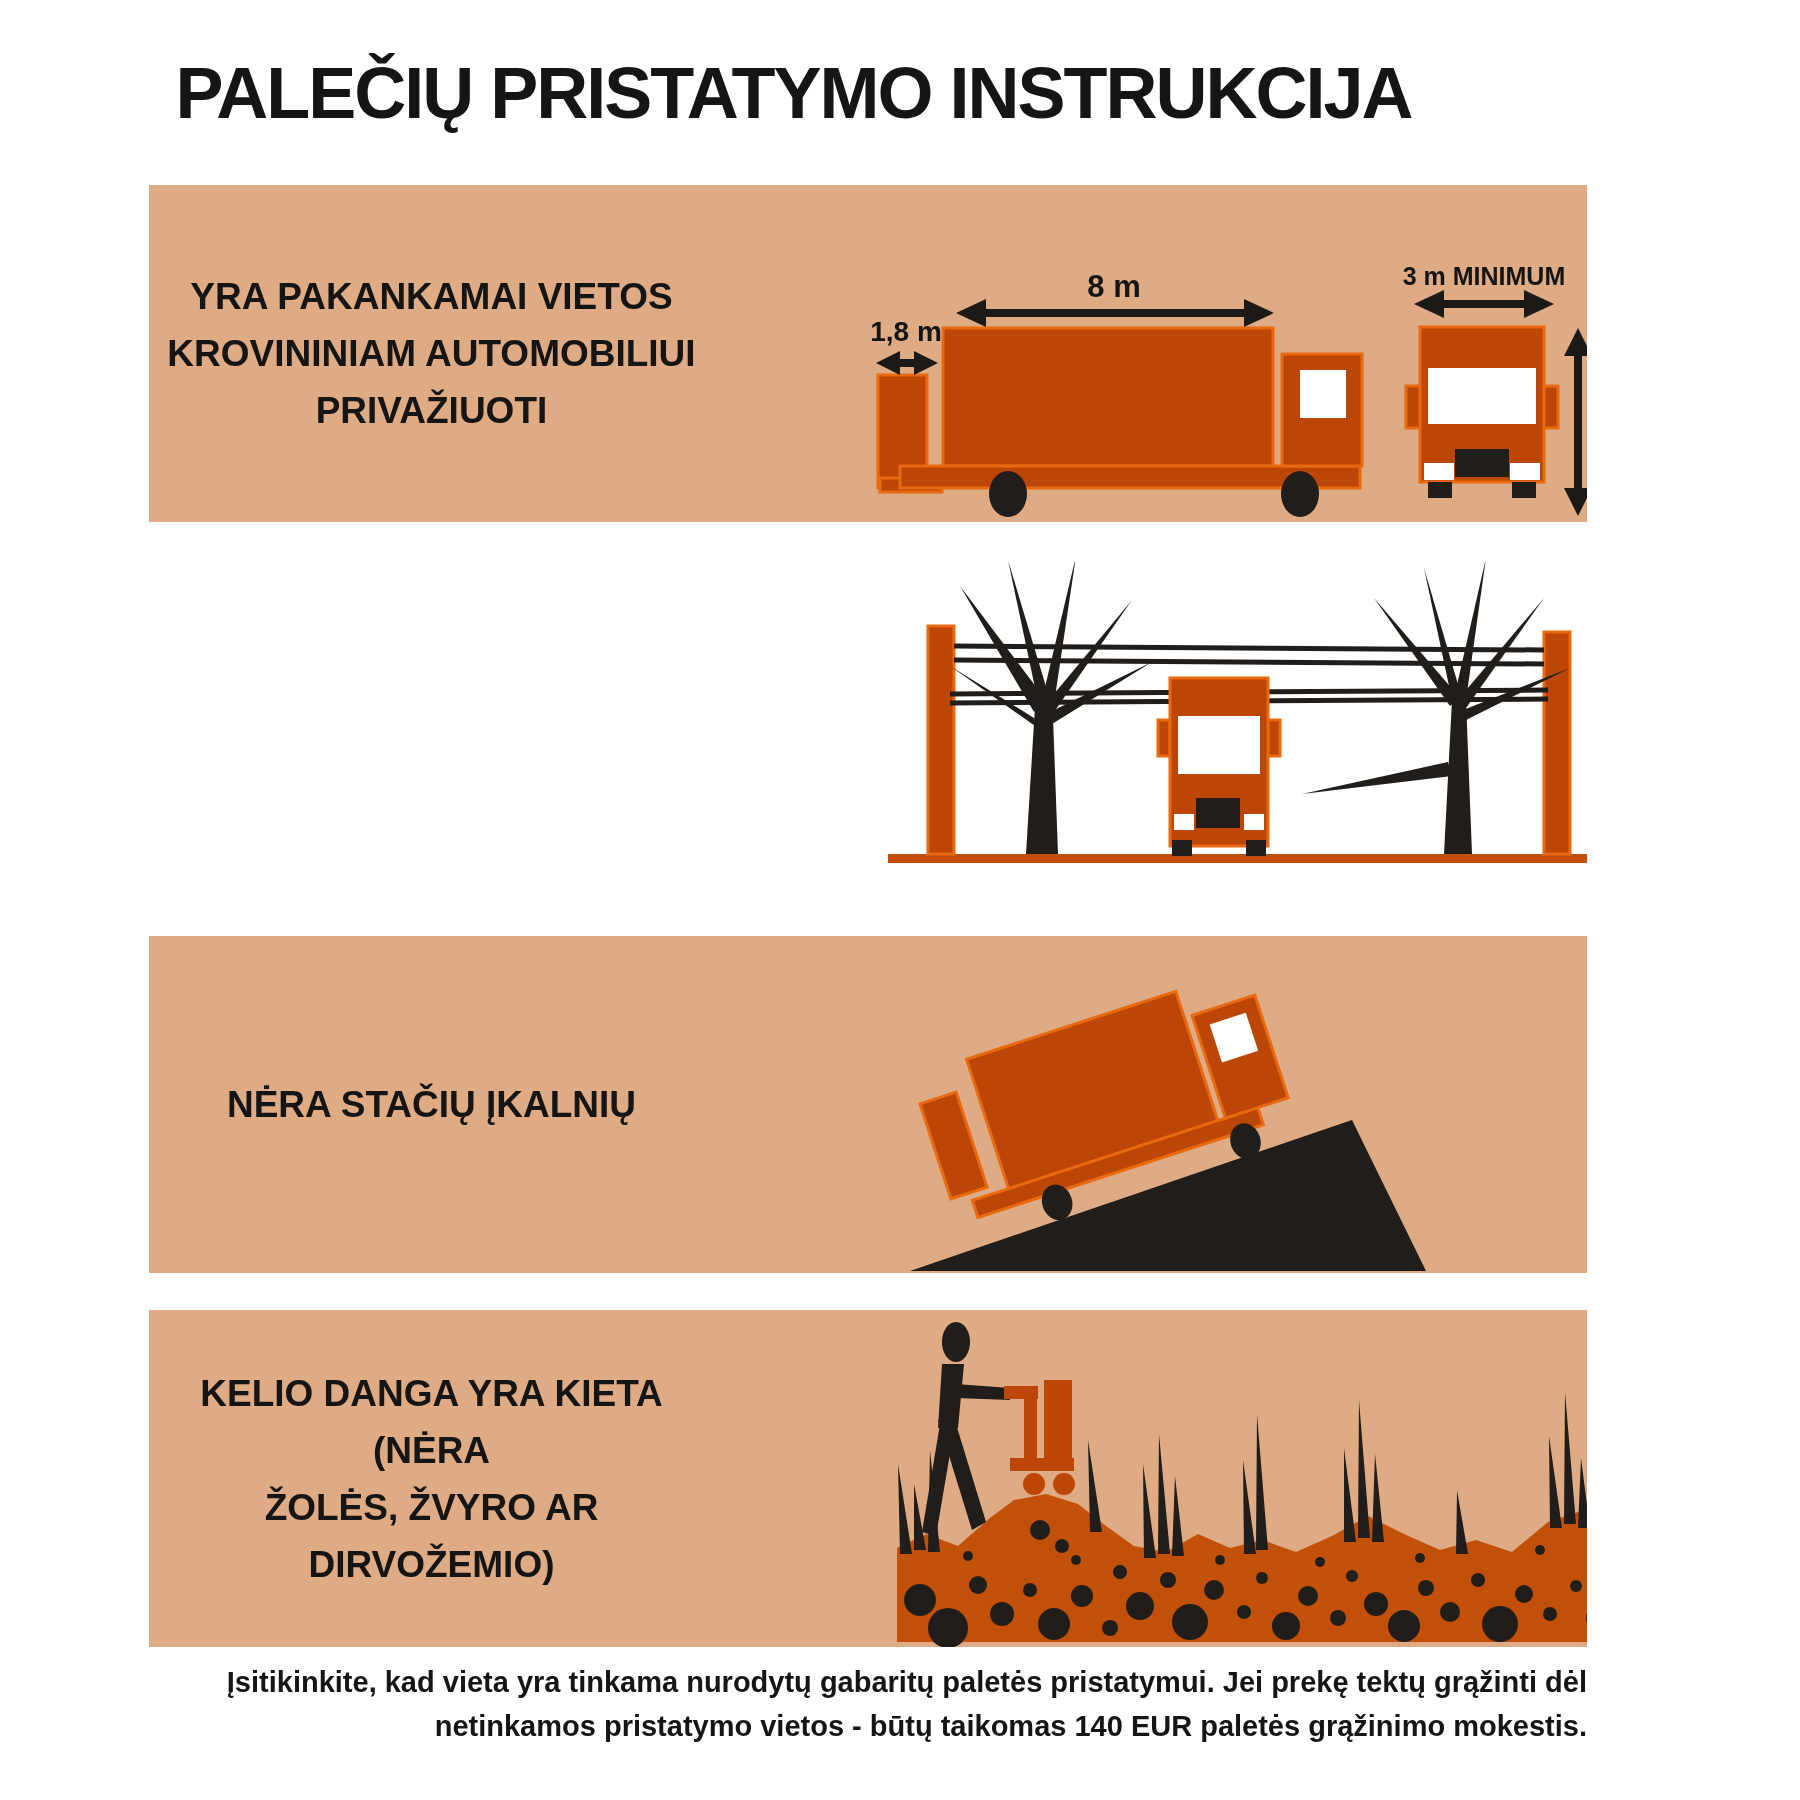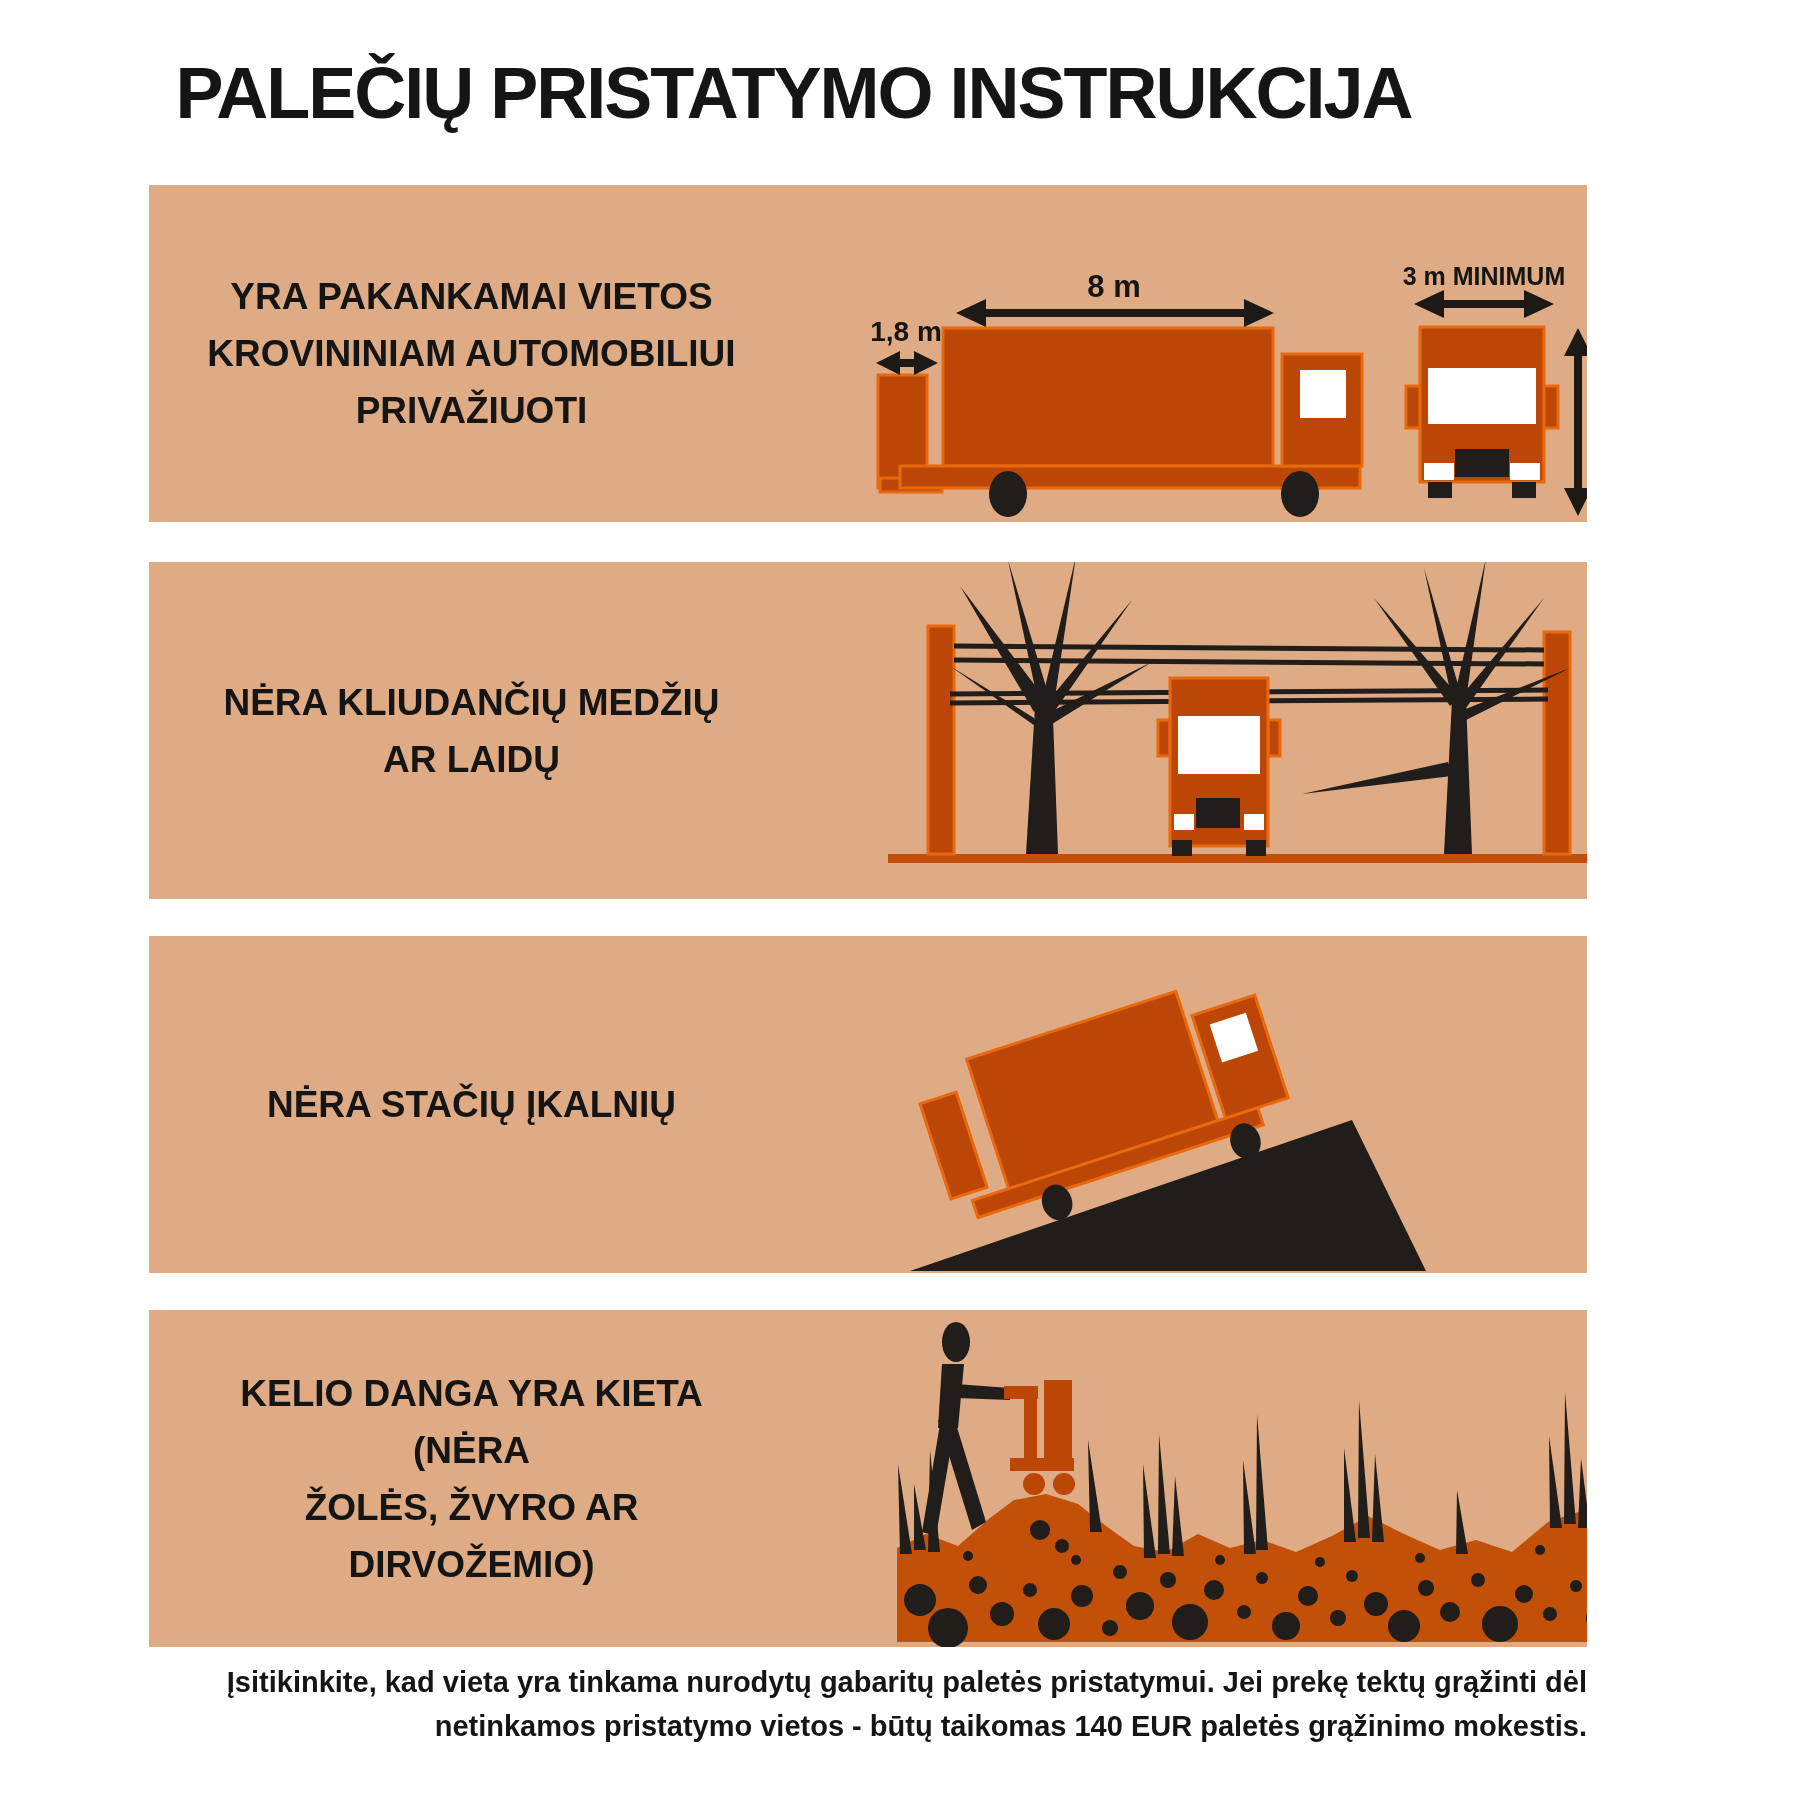--- a/index.html
+++ b/index.html
@@ -13,21 +13,21 @@
     color:#151515;
   }
   .panel {
     position:absolute; left:149px; width:1501px; height:337px;
     background:#dfab84;
   }
   .panel-label {
     position:absolute; left:0; top:0; width:565px; height:100%;
     display:flex; align-items:center; justify-content:center;
     text-align:center; font-size:37px; font-weight:700; line-height:57px;
-    color:#151515; white-space:pre-line;margin-left:40px;
+    color:#151515; white-space:pre-line;
   }
   .illus { position:absolute; display:block; }
   .illus text { font-family:"Liberation Sans", sans-serif; font-weight:700; fill:#151515; }
   .prohibit { position:absolute; width:130px; height:130px; }
   .footer {
     position:absolute; left:0; top:1660px; width:100%;
     text-align:right; font-size:29px; font-weight:700; line-height:44px;
     color:#151515; white-space:pre-line;
   }
   .o  { fill:#bb4605; stroke:#e8690e; stroke-width:3; }
@@ -98,24 +98,20 @@
     </g>
 
     <g>
       <path class="arr" d="M1578,352 V492"></path>
       <polygon class="ah" points="1578,328 1564,356 1592,356"></polygon>
       <polygon class="ah" points="1578,516 1564,488 1592,488"></polygon>
       <text transform="translate(1614,422) rotate(-90)" text-anchor="middle" font-size="25">5 m MINIMUM</text>
     </g>
   </svg>
 
-  <section class="panel" style="top:562px;">
-    <div class="panel-label">NĖRA KLIUDANČIŲ MEDŽIŲ
-AR LAIDŲ</div>
-  </section>
   <svg class="illus" style="left:830px; top:562px;" width="820" height="337" viewBox="830 562 820 337">
     <rect class="g4" x="888" y="854" width="754" height="9"></rect>
     <rect class="o" x="928" y="626" width="26" height="228"></rect>
     <rect class="o" x="1544" y="632" width="26" height="222"></rect>
     <g>
       <line class="wire" x1="954" y1="646" x2="1544" y2="650"></line>
       <line class="wire" x1="954" y1="660" x2="1544" y2="664"></line>
       <line class="wire" x1="950" y1="694" x2="1548" y2="690"></line>
       <line class="wire" x1="950" y1="703" x2="1548" y2="699"></line>
     </g>

